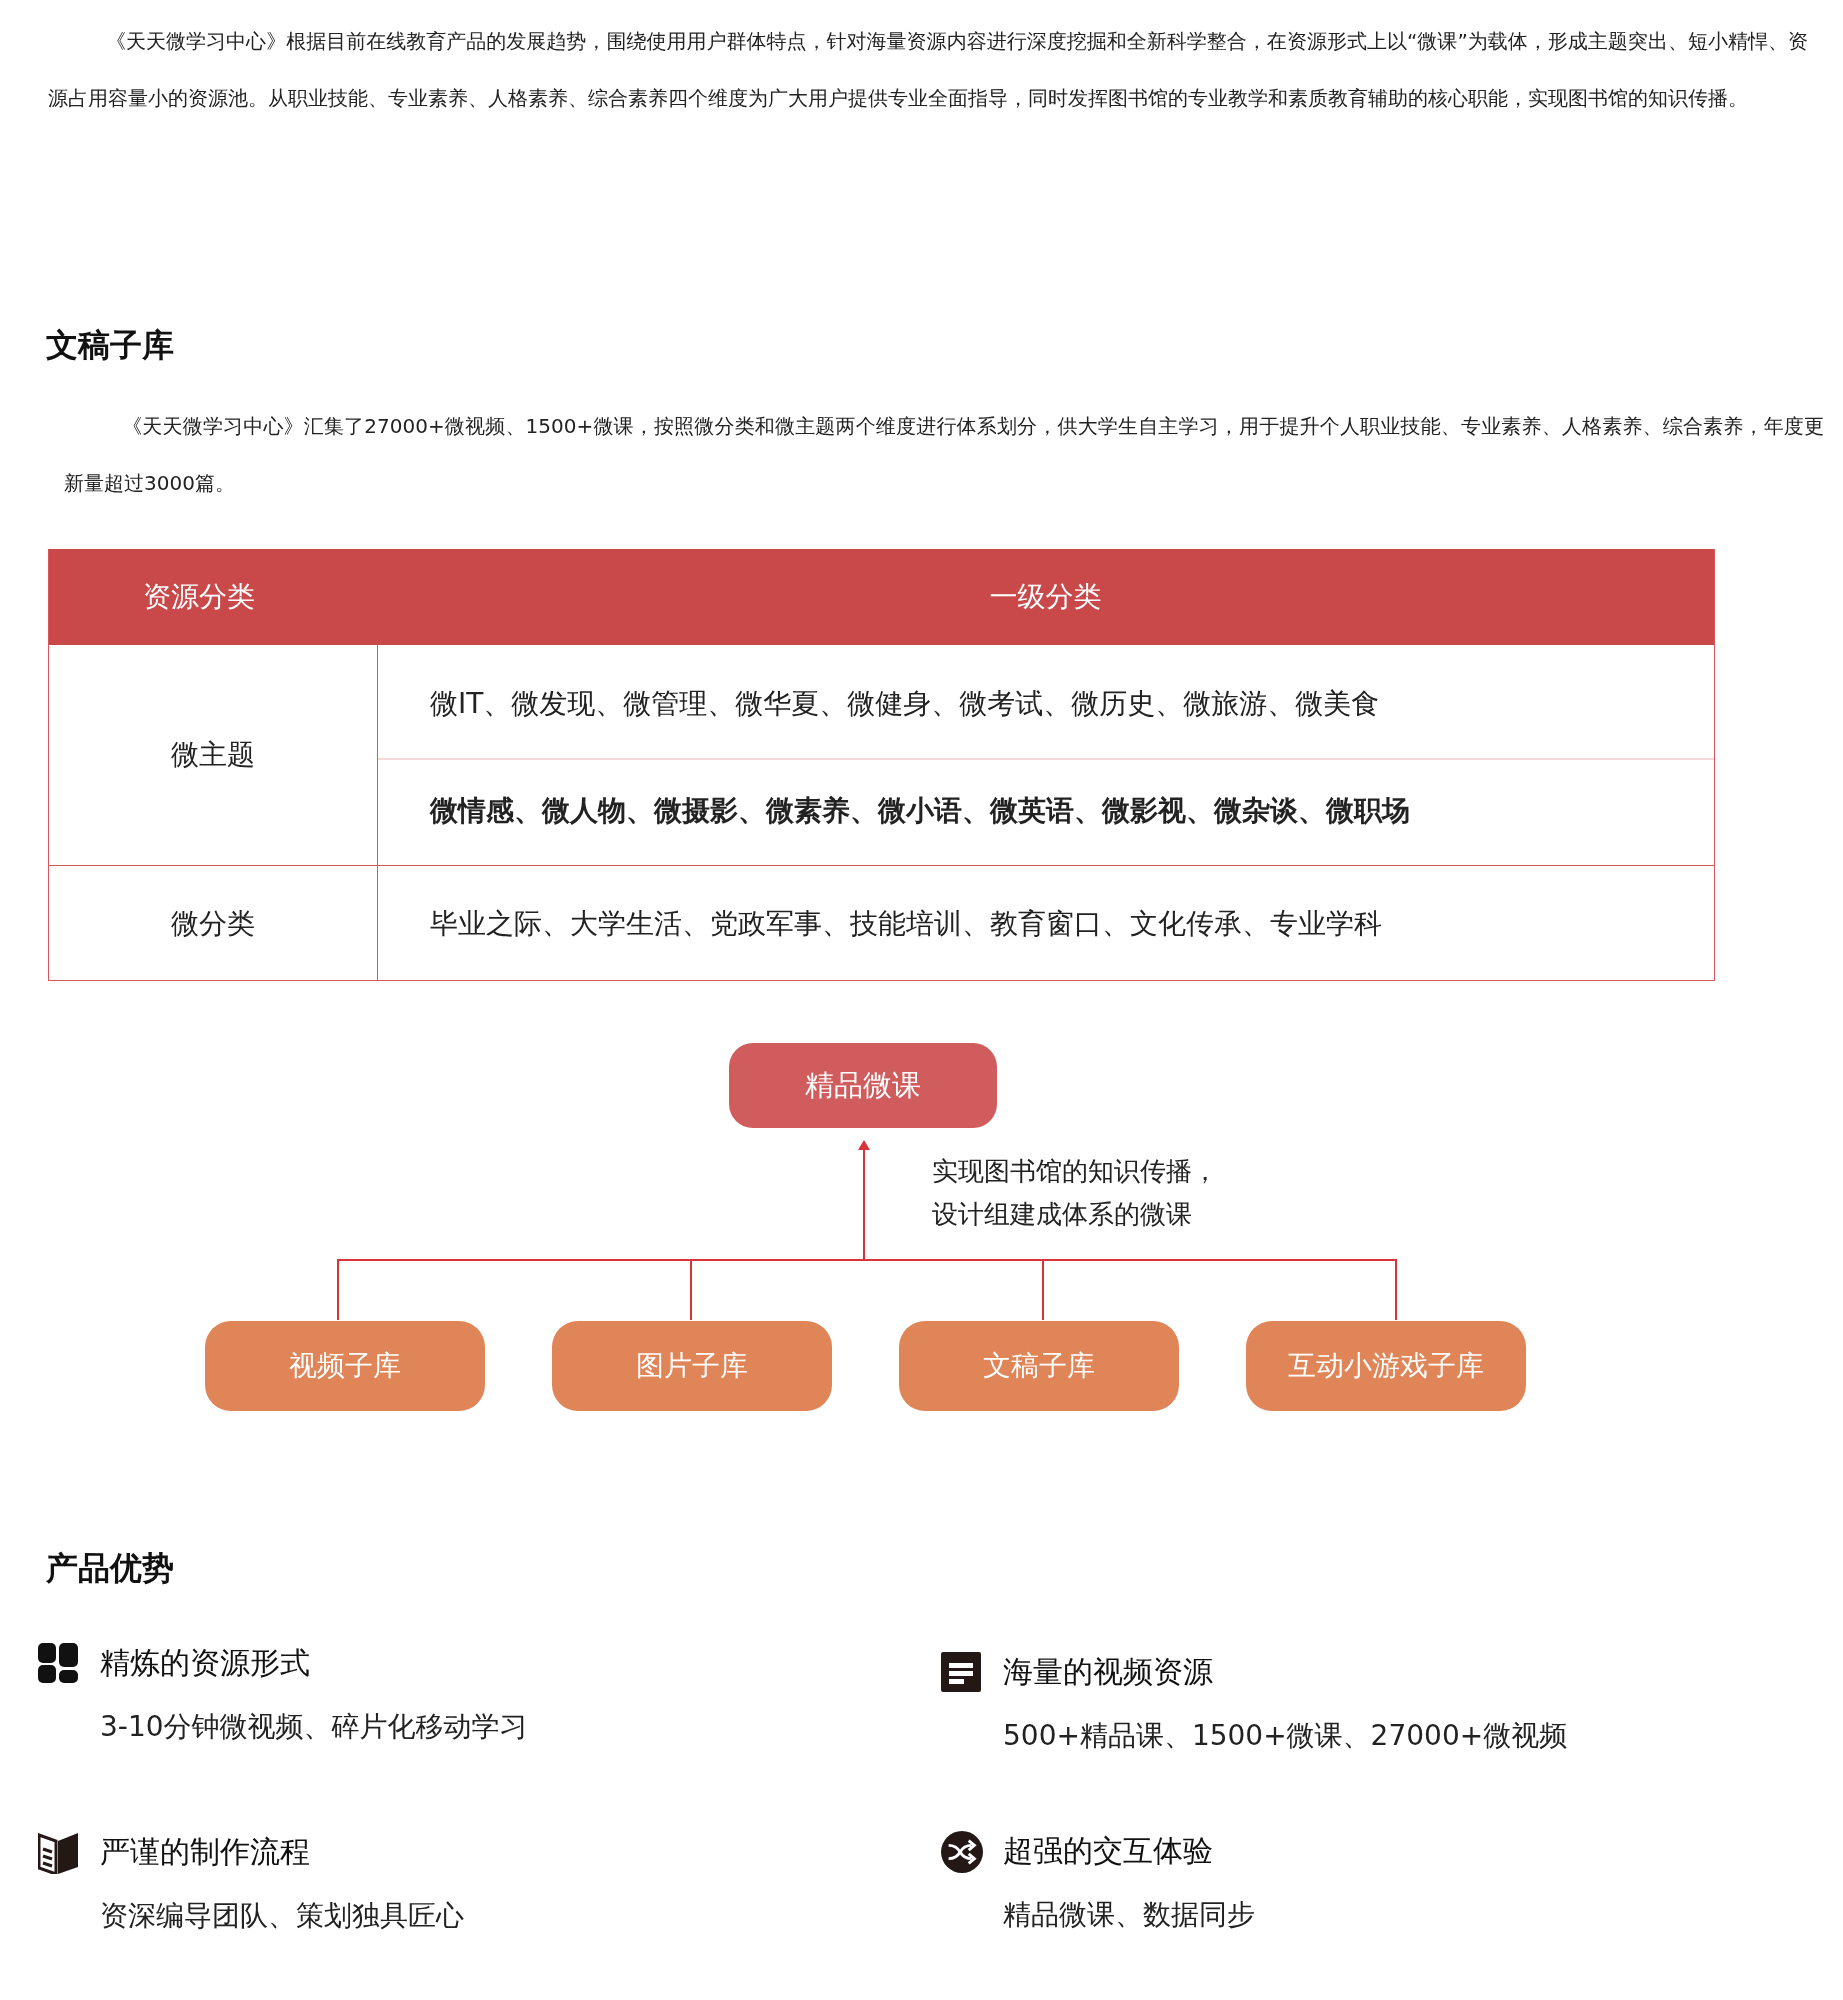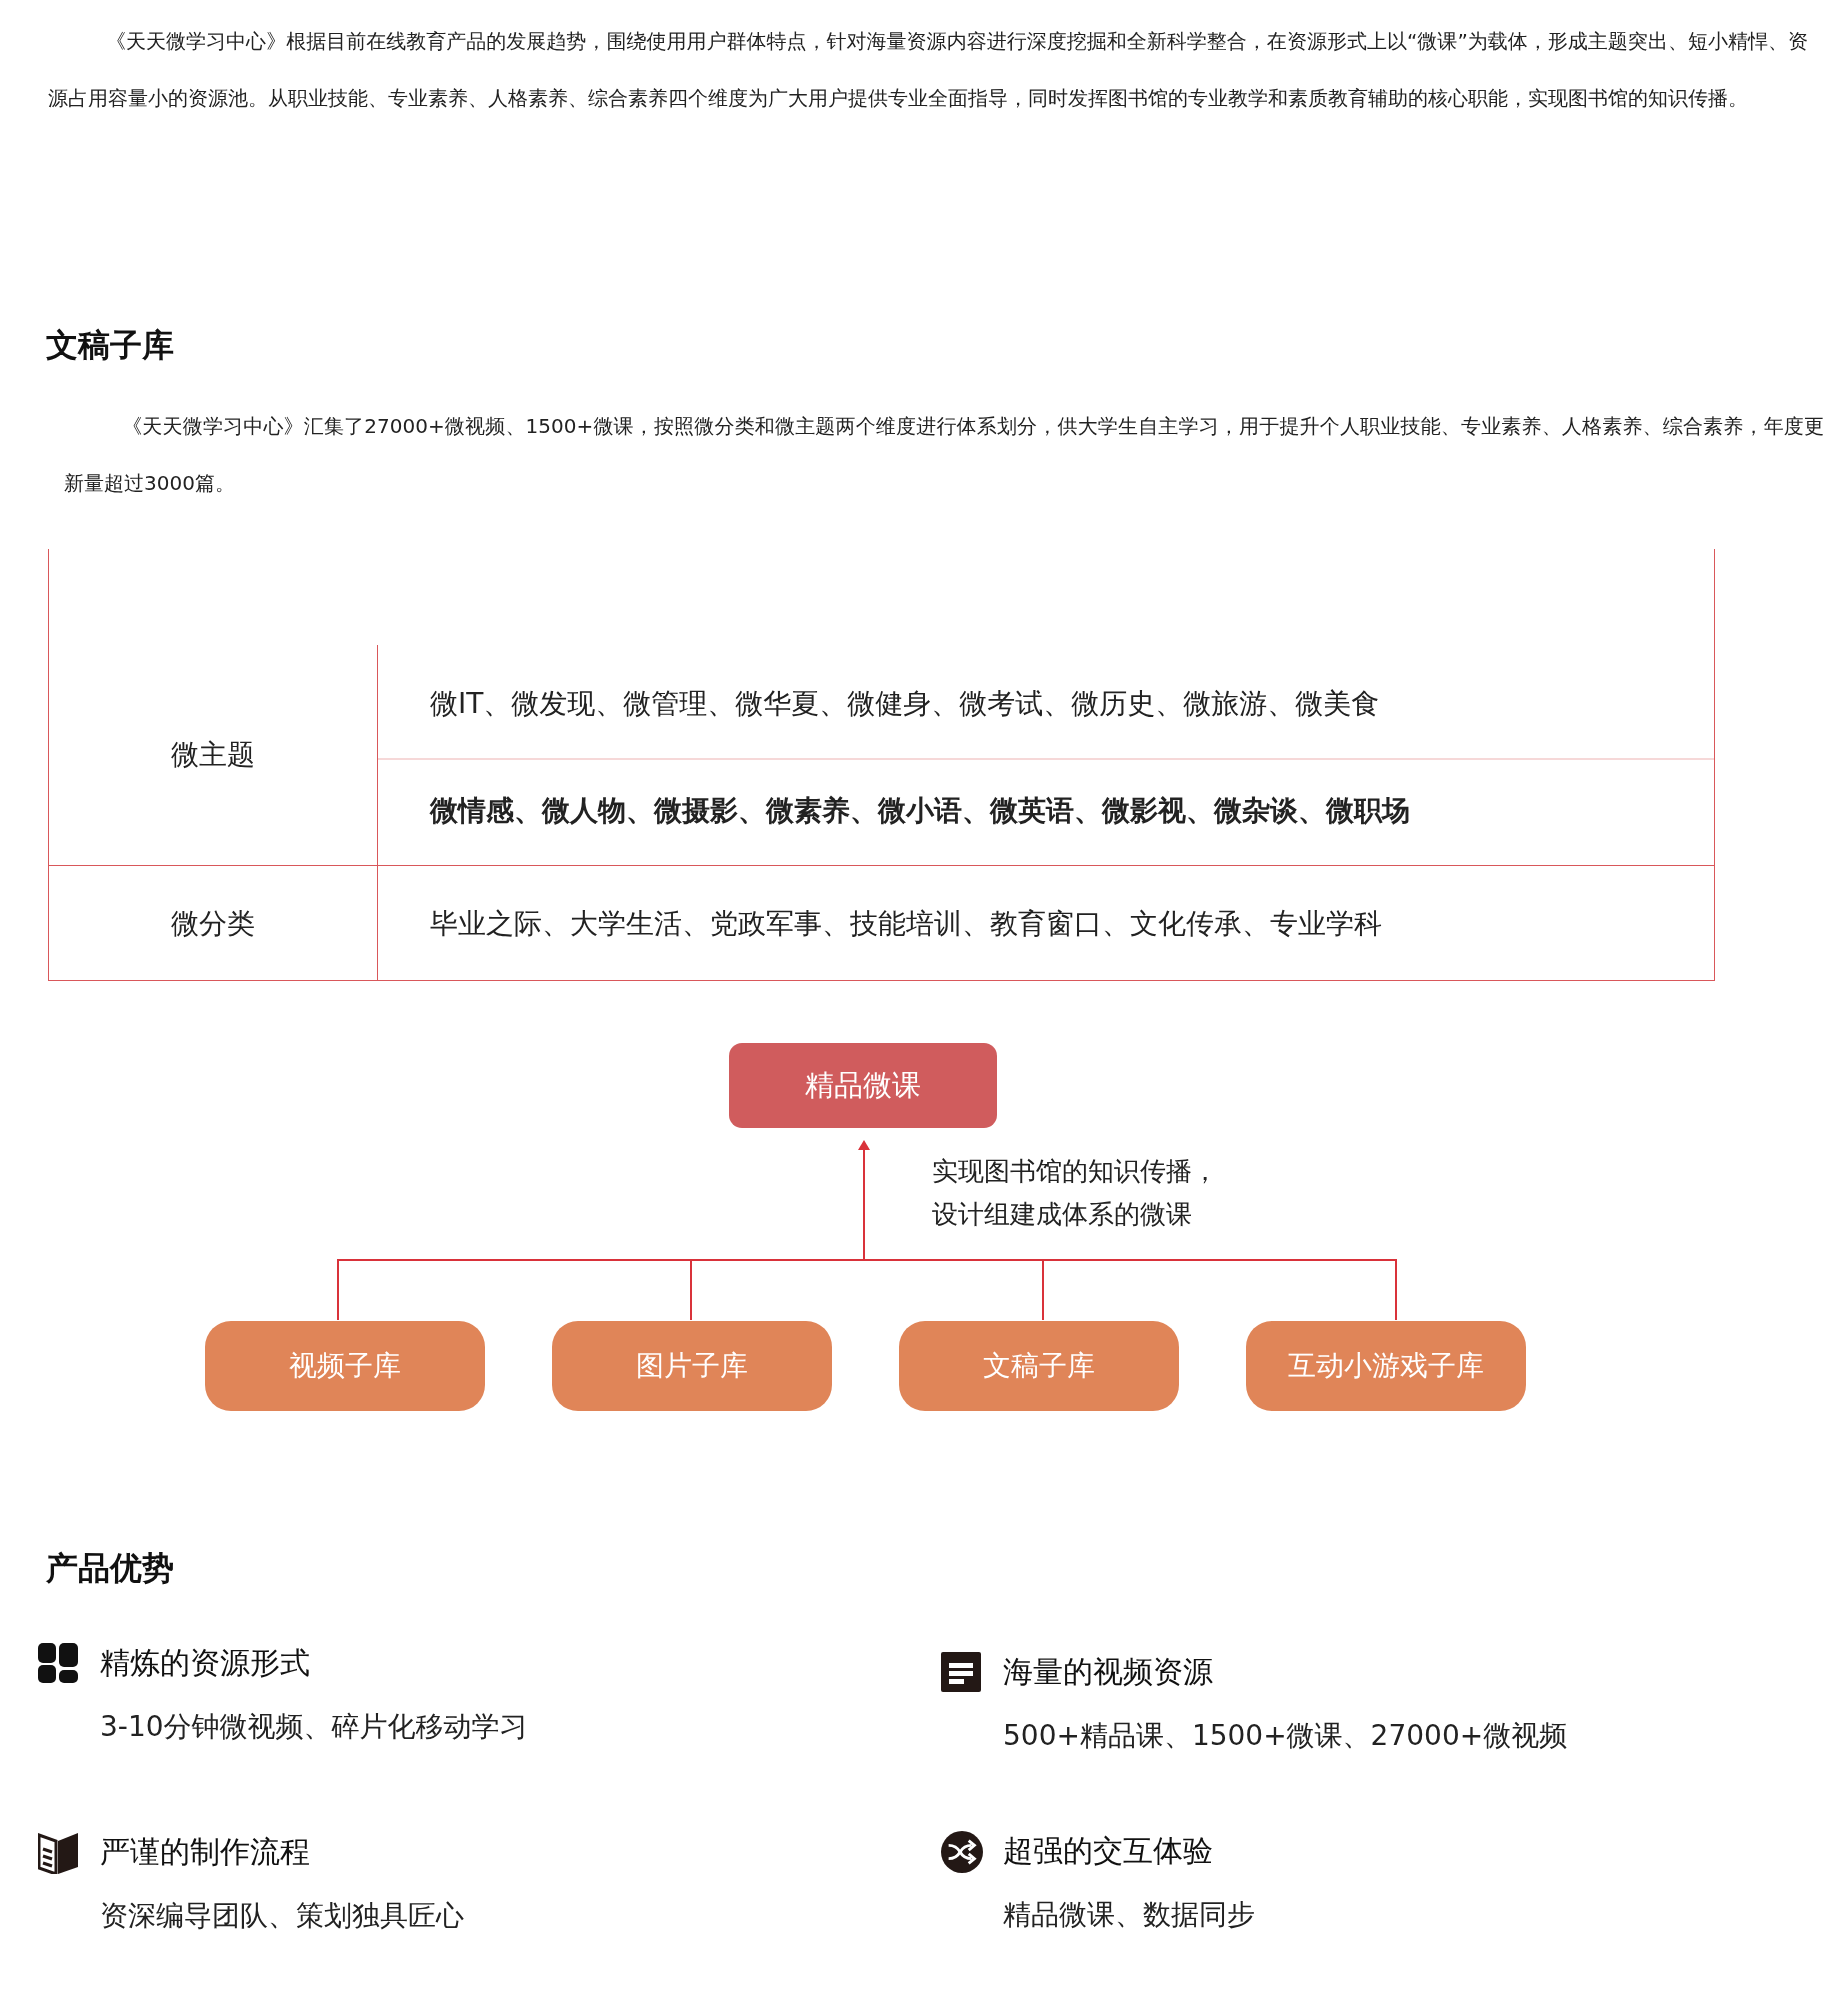--- a/index.html
+++ b/index.html
@@ -25,21 +25,21 @@
   .inner-div { position: absolute; left: 329px; right: 0; top: 209px; height: 2px; background: #f6d8d8; }
   .cat { position: absolute; left: 0; width: 328px; text-align: center; font-size: 28px; color: #222; }
   .cat.c1 { top: 96px; height: 220px; line-height: 220px; }
   .cat.c2 { top: 317px; height: 115px; line-height: 115px; }
   .cell { position: absolute; left: 381px; font-size: 28px; color: #222; white-space: nowrap; }
   .cell.r1 { top: 136px; }
   .cell.r2 { top: 243px; font-weight: bold; }
   .cell.r3 { top: 356px; }
 
   
-  .box-top { position: absolute; left: 729px; top: 1043px; width: 268px; height: 85px; background: #d05c5d; border-radius: 13px; color: #ffffff; font-size: 29px; text-align: center; line-height: 85px; }
+  .box-top { position: absolute; left: 729px; top: 1043px; width: 268px; height: 85px; background: #d05c5d; border-radius: 24px; color: #ffffff; font-size: 29px; text-align: center; line-height: 85px; }
   .arrow-line { position: absolute; left: 863px; top: 1148px; width: 2px; height: 111px; background: #d9323a; }
   .arrow-head { position: absolute; left: 858px; top: 1140px; width: 0; height: 0; border-left: 6px solid transparent; border-right: 6px solid transparent; border-bottom: 10px solid #d9323a; }
   .annot { position: absolute; left: 932px; top: 1150px; font-size: 26px; line-height: 43px; color: #222; white-space: nowrap; }
   .hline { position: absolute; left: 337px; top: 1259px; width: 1060px; height: 2px; background: #d9323a; }
   .vline { position: absolute; top: 1259px; width: 2px; height: 61px; background: #d9323a; }
   .sub-box { position: absolute; top: 1321px; width: 280px; height: 90px; background: #e08558; border-radius: 26px; color: #ffffff; font-size: 28px; text-align: center; line-height: 90px; }
 
   
   .adv { position: absolute; }
   .adv .title { position: absolute; left: 62px; top: 0; font-size: 30px; line-height: 40px; color: #111; white-space: nowrap; }
@@ -48,20 +48,24 @@
 </style>
 </head>
 <body>
 
 <p class="para" id="intro"><span class="indent"></span><span>《天天微学习中心》根据目前在线教育产品的发展趋势，围绕使用用户群体特点，针对海量资源内容进行深度挖掘和全新科学整合，在资源形式上以“微课”为载体，形成主题突出、短小精悍、资源占用容量小的资源池。从职业技能、专业素养、人格素养、综合素养四个维度为广大用户提供专业全面指导，同时发挥图书馆的专业教学和素质教育辅助的核心职能，实现图书馆的知识传播。</span></p>
 
 <h2 class="heading" id="h-res">文稿子库</h2>
 <p class="para" id="res-para"><span class="indent"></span><span>《天天微学习中心》汇集了27000+微视频、1500+微课，按照微分类和微主题两个维度进行体系划分，供大学生自主学习，用于提升个人职业技能、专业素养、人格素养、综合素养，年度更新量超过3000篇。</span></p>
 
 <div class="table">
+  <div class="thead">
+    <div class="th1">资源分类</div>
+    <div class="th2">一级分类</div>
+  </div>
   <div class="col-div"></div>
   <div class="inner-div"></div>
   <div class="row-div"></div>
 
   <div class="cat c1">微主题</div>
   <div class="cell r1">微IT、微发现、微管理、微华夏、微健身、微考试、微历史、微旅游、微美食</div>
   <div class="cell r2">微情感、微人物、微摄影、微素养、微小语、微英语、微影视、微杂谈、微职场</div>
 
   <div class="cat c2">微分类</div>
   <div class="cell r3">毕业之际、大学生活、党政军事、技能培训、教育窗口、文化传承、专业学科</div>

